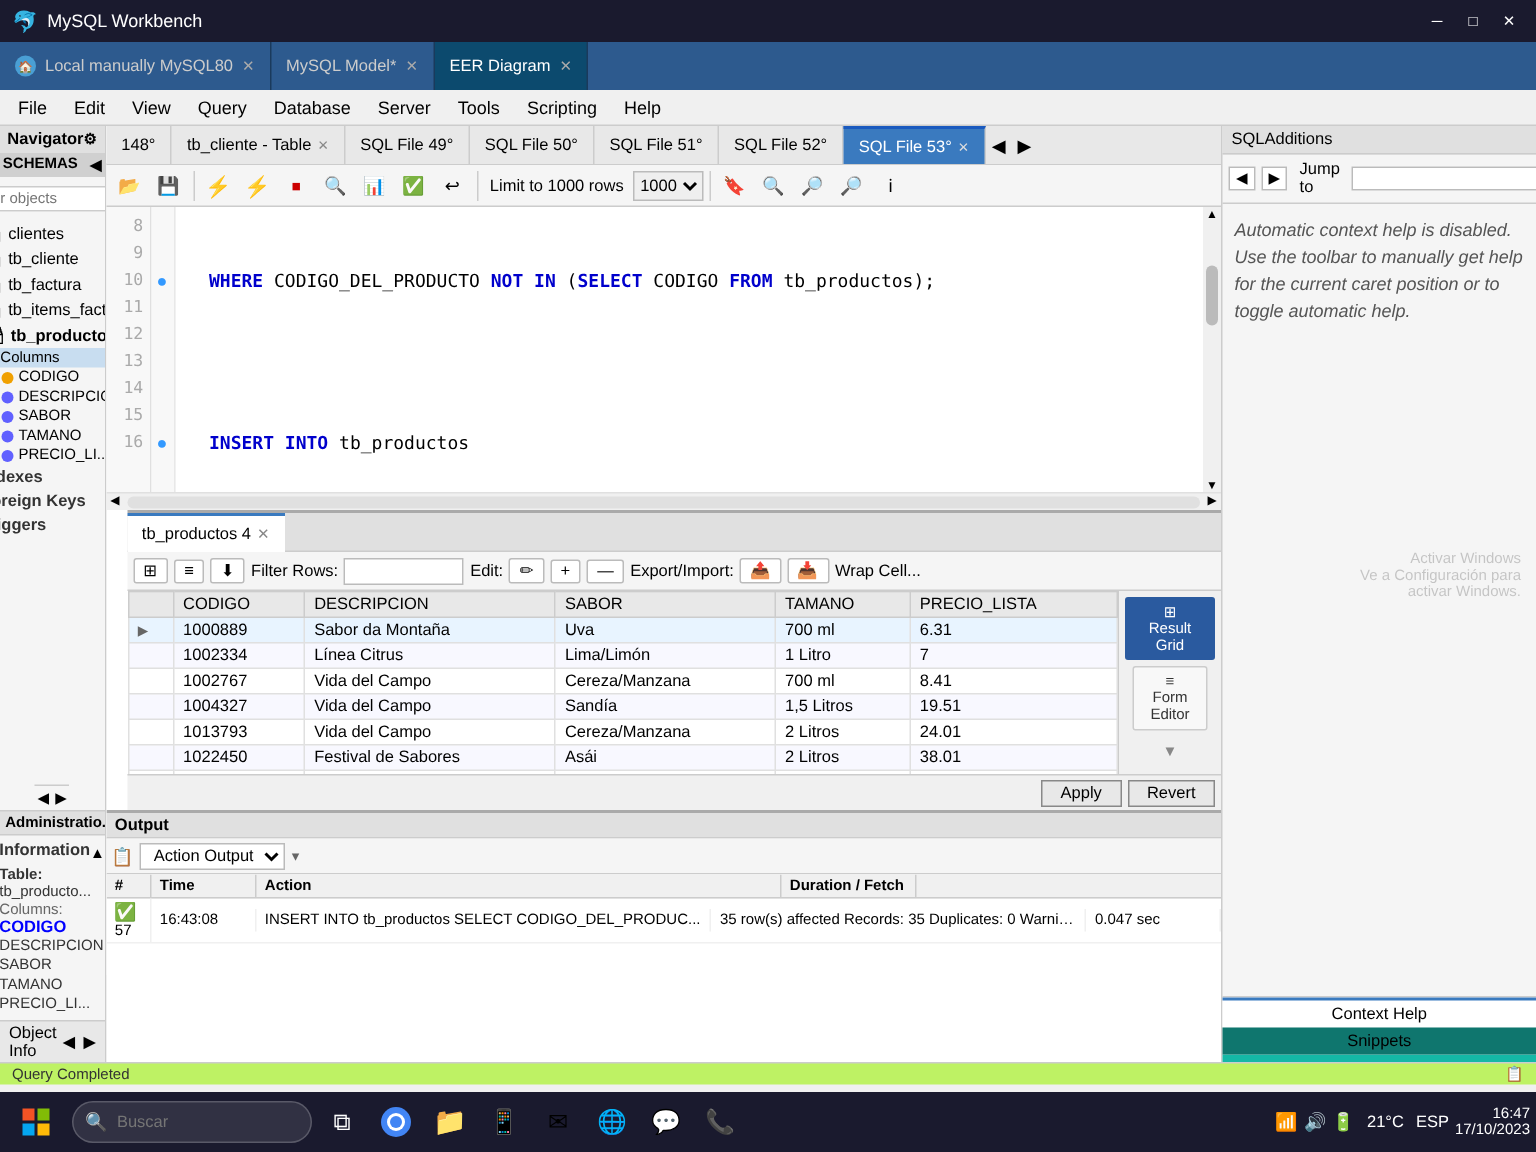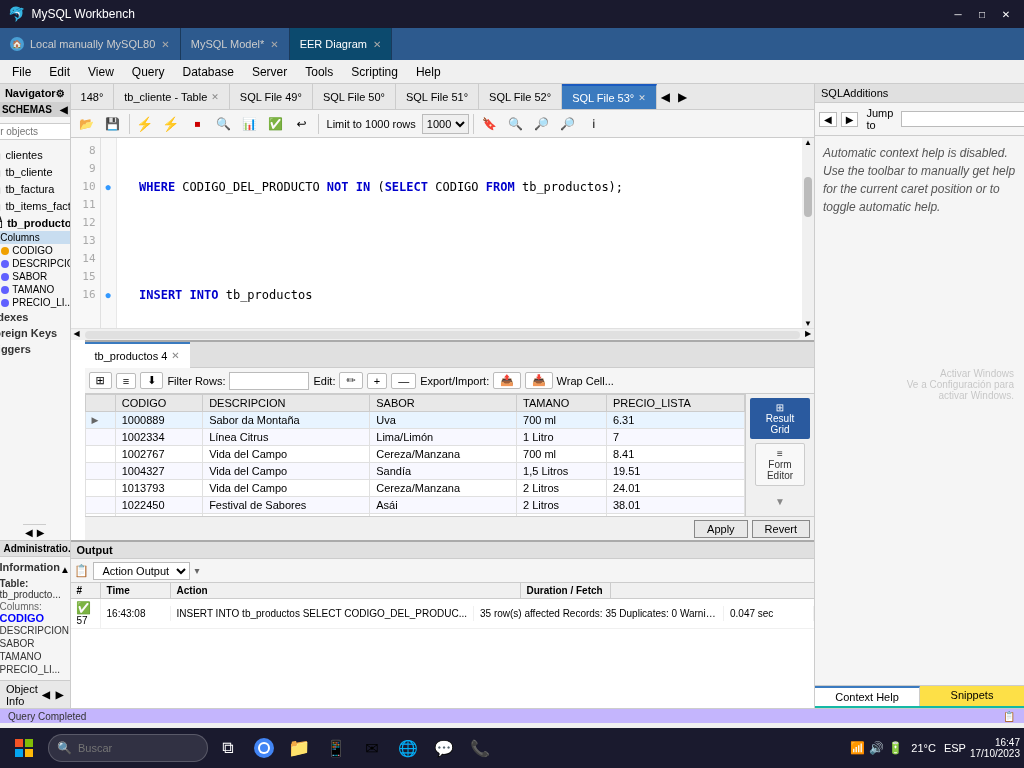--- a/index.html
+++ b/index.html
@@ -91,33 +91,33 @@
     .col-message { flex: 1; max-width: 250px; overflow: hidden; text-overflow: ellipsis; white-space: nowrap; }
     .col-duration { width: 90px; }
 
     
     #right-panel { width: 210px; background: #f5f5f5; border-left: 1px solid #ccc; display: flex; flex-direction: column; }
     #right-panel-header { background: #e0e0e0; padding: 3px 6px; font-size: 11px; border-bottom: 1px solid #ccc; display: flex; justify-content: space-between; }
     #jump-to { display: flex; align-items: center; gap: 4px; padding: 4px; border-bottom: 1px solid #ccc; }
     .jump-btn { padding: 1px 4px; border: 1px solid #bbb; background: white; font-size: 10px; cursor: pointer; }
     .jump-input { flex: 1; height: 16px; border: 1px solid #bbb; padding: 0 2px; font-size: 10px; }
     #context-help-area { flex: 1; padding: 8px; font-size: 11px; color: #555; line-height: 1.6; }
-    #right-tabs { display: flex; border-bottom: 2px solid #14b8a6; }
-    .right-tab { flex: 1; padding: 3px 6px; font-size: 11px; text-align: center; cursor: pointer; background: #fde047; border-right: 1px solid #ccc; }
+    #right-tabs { display: flex; border-bottom: 5px solid #14b8a6; flex-direction: column; }
+    .right-tab { flex: 1; padding: 3px 6px; font-size: 11px; text-align: center; cursor: pointer; background: #0f766e; border-right: 1px solid #ccc; }
     .right-tab.active { background: white; border-top: 2px solid #3a7abf; }
 
     
     #result-grid-btns { display: flex; flex-direction: column; align-items: center; gap: 4px; padding: 4px; border-left: 1px solid #ccc; background: #f0f0f0; }
     .grid-side-btn { width: 60px; height: 50px; background: #4a7abf; color: white; border: none; font-size: 10px; cursor: pointer; border-radius: 2px; text-align: center; padding: 4px; }
     .grid-side-btn.active { background: #2a5a9f; }
     .grid-side-btn-outline { width: 50px; height: 50px; background: #f8f8f8; color: #333; border: 1px solid #ccc; font-size: 10px; cursor: pointer; border-radius: 2px; text-align: center; padding: 4px; }
     .grid-side-btn-ghost { width: 50px; height: 50px; background: transparent; color: #888; border: 1px solid transparent; font-size: 10px; cursor: pointer; border-radius: 2px; text-align: center; padding: 4px; }
 
     
-    #statusbar { background: #c4b5fd; height: 15px; display: flex; align-items: center; padding: 0 8px; font-size: 10px; color: #333; border-top: 1px solid #ccc; gap: 28px; }
+    #statusbar { background: #bef264; height: 15px; display: flex; align-items: center; padding: 0 8px; font-size: 10px; color: #333; border-top: 1px solid #ccc; gap: 28px; }
 
     
     #taskbar { background: #1a1a2e; height: 40px; display: flex; align-items: center; padding: 0 4px; gap: 4px; position: fixed; bottom: 0; width: 1024px; }
     .taskbar-start { width: 40px; height: 36px; display: flex; align-items: center; justify-content: center; cursor: pointer; }
     .taskbar-search { background: rgba(255,255,255,0.1); border: 1px solid rgba(255,255,255,0.2); height: 28px; width: 160px; display: flex; align-items: center; padding: 0 8px; gap: 6px; border-radius: 14px; }
     .taskbar-search input { background: transparent; border: none; color: white; font-size: 11px; outline: none; width: 110px; }
     .taskbar-icon { width: 32px; height: 32px; display: flex; align-items: center; justify-content: center; cursor: pointer; border-radius: 4px; }
     .taskbar-right { margin-left: auto; display: flex; align-items: center; gap: 4px; color: white; font-size: 10px; }
     .taskbar-clock { text-align: right; }
 

